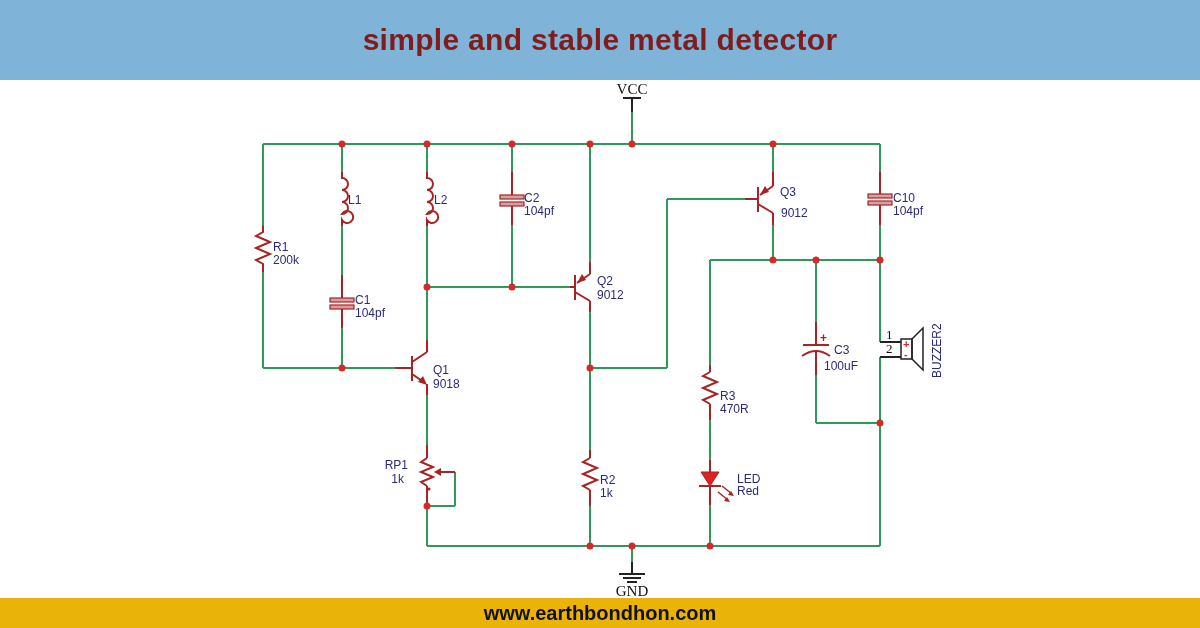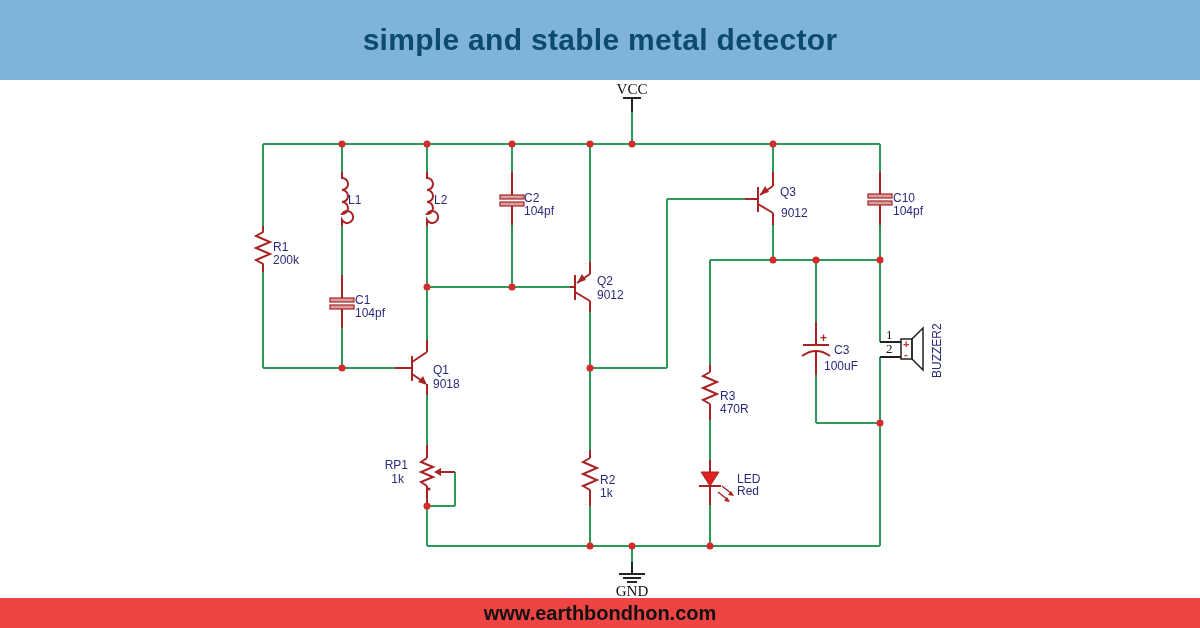--- a/index.html
+++ b/index.html
@@ -1,19 +1,19 @@
 <!DOCTYPE html>
 <html><head>
 <meta charset="utf-8">
 <style>
   html,body{margin:0;padding:0;}
   body{width:1200px;height:628px;position:relative;background:#ffffff;overflow:hidden;font-family:"Liberation Sans",sans-serif;}
   .banner-top{position:absolute;left:0;top:0;width:1200px;height:80px;background:#7fb4d8;display:flex;align-items:center;justify-content:center;}
-  .banner-top h1{margin:0;font-family:"Liberation Sans",sans-serif;font-weight:bold;font-size:30px;color:#0c4a6e;letter-spacing:0.3px;}
-  .banner-bottom{position:absolute;left:0;top:598px;width:1200px;height:30px;background:#ef4444;display:flex;align-items:center;justify-content:center;}
+  .banner-top h1{margin:0;font-family:"Liberation Sans",sans-serif;font-weight:bold;font-size:30px;color:#7f1d1d;letter-spacing:0.3px;}
+  .banner-bottom{position:absolute;left:0;top:598px;width:1200px;height:30px;background:#eab308;display:flex;align-items:center;justify-content:center;}
   .banner-bottom span{font-family:"Liberation Sans",sans-serif;font-weight:bold;font-size:20px;color:#111;}
   svg{position:absolute;left:0;top:0;}
   .w{stroke:#2e9a5a;stroke-width:2;fill:none;}
   .c{stroke:#a82323;stroke-width:2;fill:none;}
   .k{stroke:#222;stroke-width:2;fill:none;}
   .lbl{font-family:"Liberation Sans",sans-serif;font-size:12px;fill:#2a2a7a;}
   .net{font-family:"Liberation Serif",serif;font-size:15px;fill:#111;}
   .pin{font-family:"Liberation Serif",serif;font-size:13px;fill:#111;}
   .dot{fill:#d42a2a;}
 </style>

